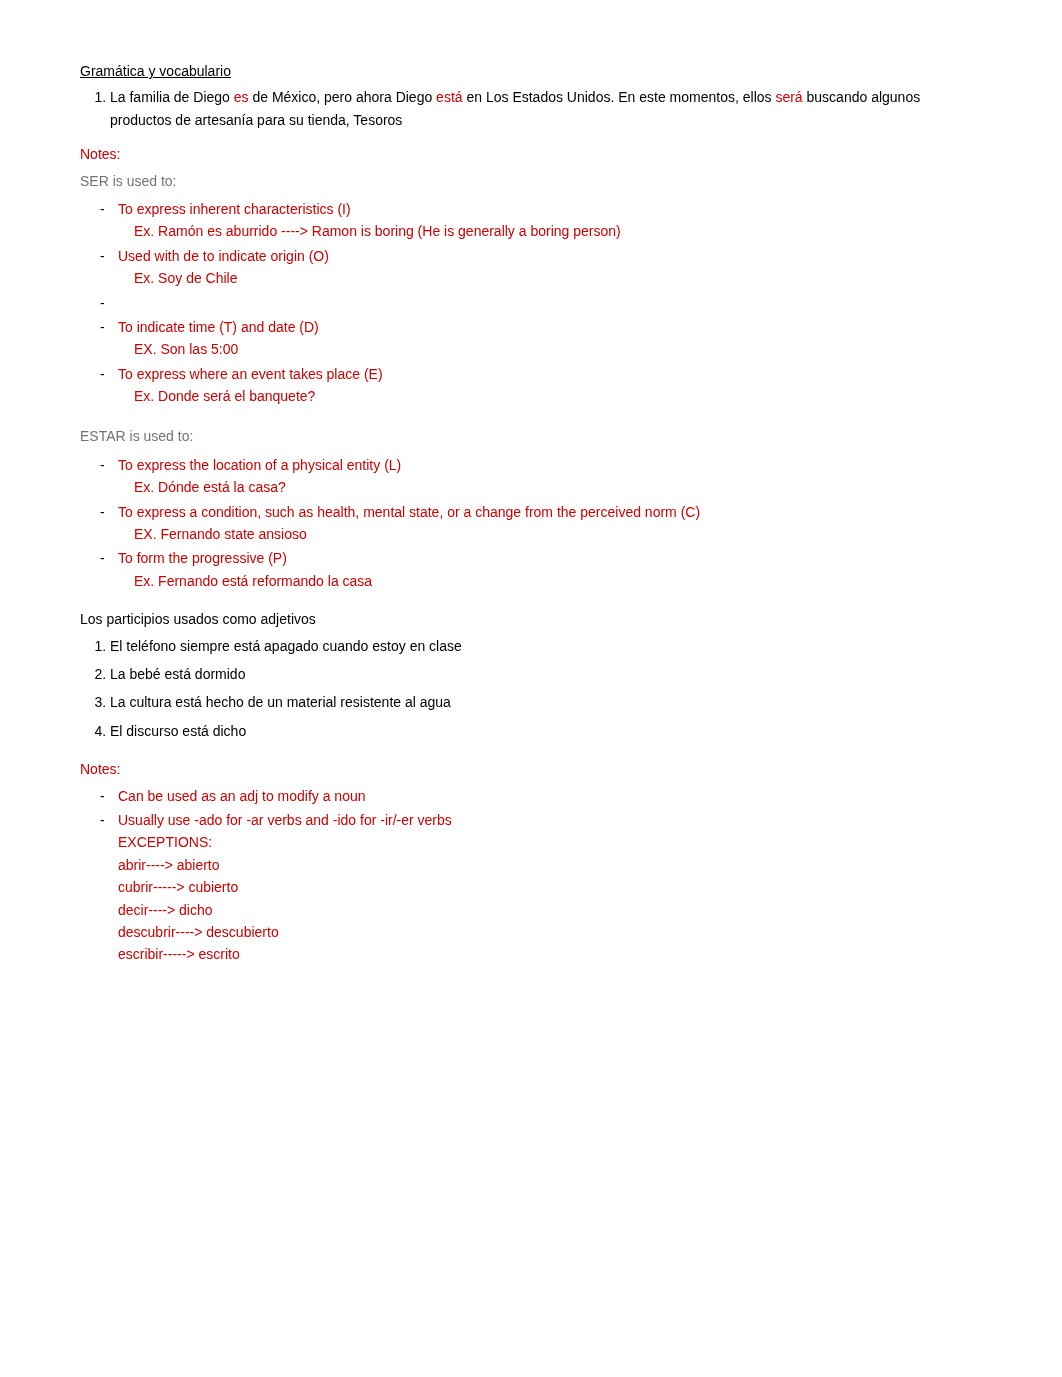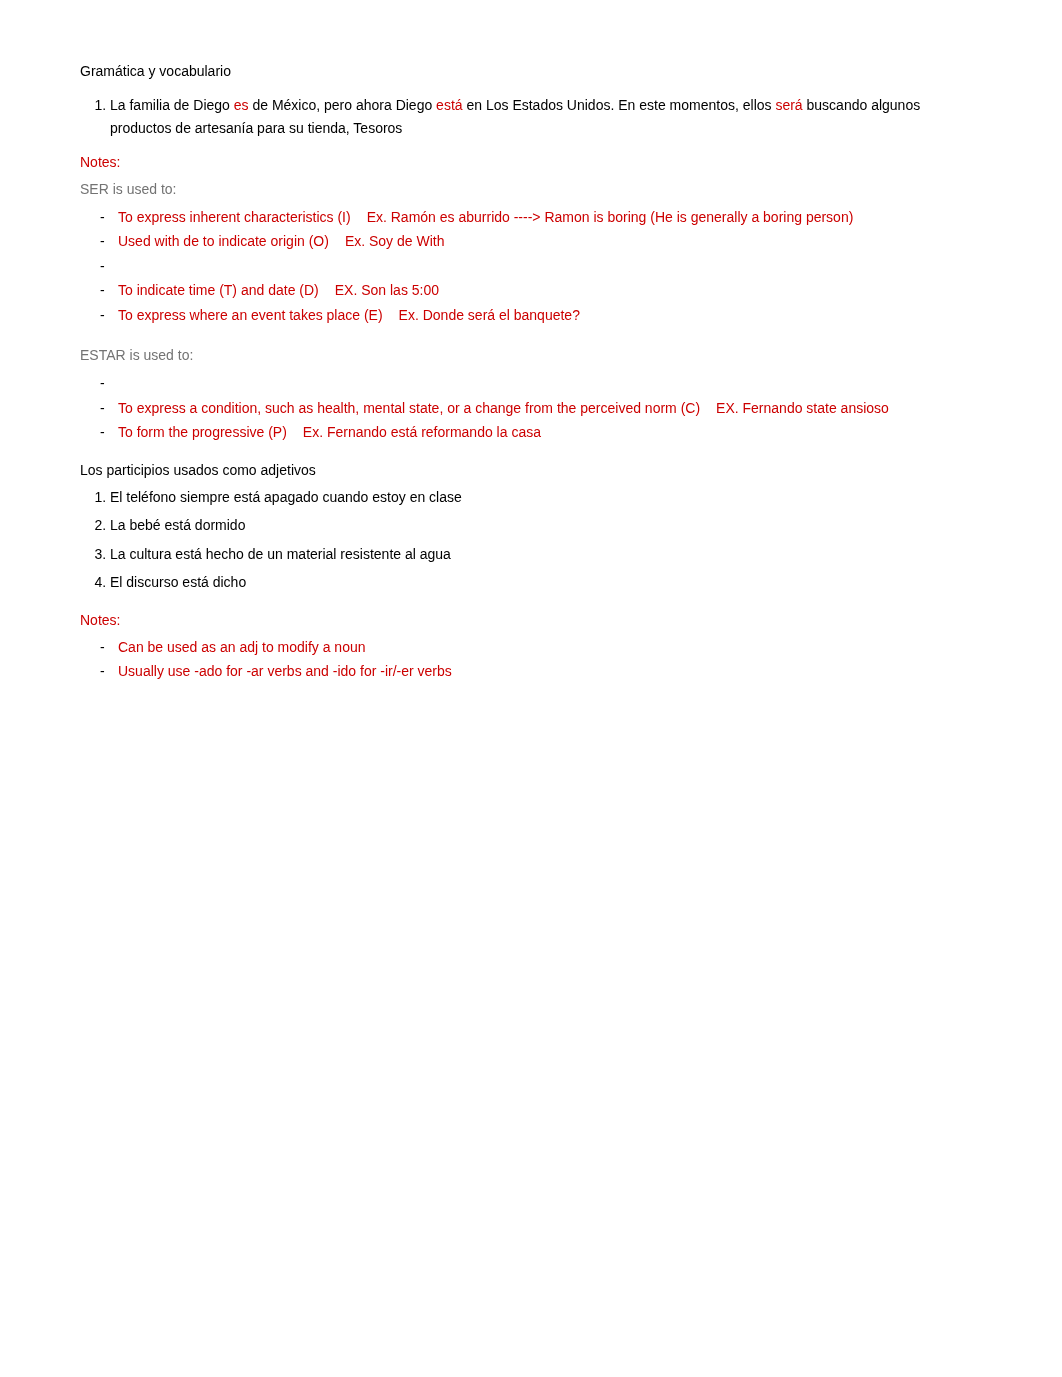--- a/index.html
+++ b/index.html
@@ -9,21 +9,22 @@
     }
     body {
       font-family: Arial, sans-serif;
       font-size: 14px;
       color: #000;
       background: #fff;
       padding: 60px 80px;
       line-height: 1.6;
     }
     .page-title {
-      margin-bottom: 12px;
+      margin-bottom: 4px;
+      text-decoration: underline;
     }
     .numbered-list {
       margin-left: 30px;
       margin-bottom: 12px;
     }
     .numbered-list li {
       margin-bottom: 6px;
     }
     .red {
       color: #cc0000;
@@ -48,21 +49,21 @@
       display: flex;
       align-items: flex-start;
       margin-bottom: 2px;
     }
     .bullet-list li .dash {
       min-width: 18px;
       color: #000;
     }
     .bullet-list li .content {
       display: flex;
-      flex-direction: row;
+      flex-direction: column;
     }
     .bullet-list li .content .main-text {
       color: #cc0000;
     }
     .bullet-list li .content .example {
       color: #cc0000;
       margin-left: 16px;
     }
     .section-gap {
       margin-top: 16px;
@@ -98,21 +99,21 @@
         <span class="dash">-</span>
         <div class="content">
           <span class="main-text">To express inherent characteristics (I)</span>
           <span class="example">Ex. Ramón es aburrido ----&gt; Ramon is boring (He is generally a boring person)</span>
         </div>
       </li>
       <li>
         <span class="dash">-</span>
         <div class="content">
           <span class="main-text">Used with de to indicate origin (O)</span>
-          <span class="example">Ex. Soy de With</span>
+          <span class="example">Ex. Soy de Chile</span>
         </div>
       </li>
       <li>
         <span class="dash">-</span>
       </li>
       <li>
         <span class="dash">-</span>
         <div class="content">
           <span class="main-text">To indicate time (T) and date (D)</span>
           <span class="example">EX. Son las 5:00</span>
@@ -126,20 +127,24 @@
         </div>
       </li>
     </ul>
   </div>
 
   <div class="section-gap notes-section">
     <div class="ser-estar-header">ESTAR is used to:</div>
     <ul class="bullet-list">
       <li>
         <span class="dash">-</span>
+        <div class="content">
+          <span class="main-text">To express the location of a physical entity (L)</span>
+          <span class="example">Ex. Dónde está la casa?</span>
+        </div>
       </li>
       <li>
         <span class="dash">-</span>
         <div class="content">
           <span class="main-text">To express a condition, such as health, mental state, or a change from the perceived norm (C)</span>
           <span class="example">EX. Fernando state ansioso</span>
         </div>
       </li>
       <li>
         <span class="dash">-</span>
@@ -175,18 +180,26 @@
       <li>
         <span class="dash">-</span>
         <div class="content">
           <span class="main-text">Can be used as an adj to modify a noun</span>
         </div>
       </li>
       <li>
         <span class="dash">-</span>
         <div class="content">
           <span class="main-text">Usually use -ado for -ar verbs and -ido for -ir/-er verbs</span>
+          <div class="exceptions-block red">
+            <div>EXCEPTIONS:</div>
+            <div>abrir----&gt; abierto</div>
+            <div>cubrir-----&gt; cubierto</div>
+            <div>decir----&gt; dicho</div>
+            <div>descubrir----&gt; descubierto</div>
+            <div>escribir-----&gt; escrito</div>
+          </div>
         </div>
       </li>
     </ul>
   </div>
 
 </div>
 
 </body></html>

